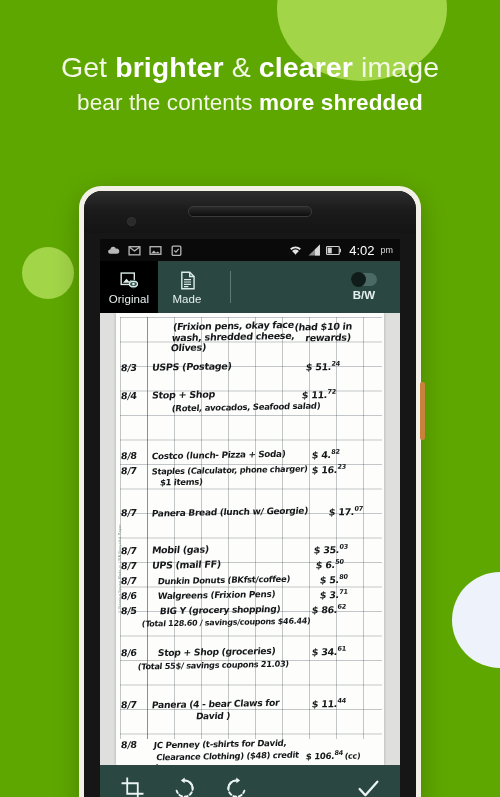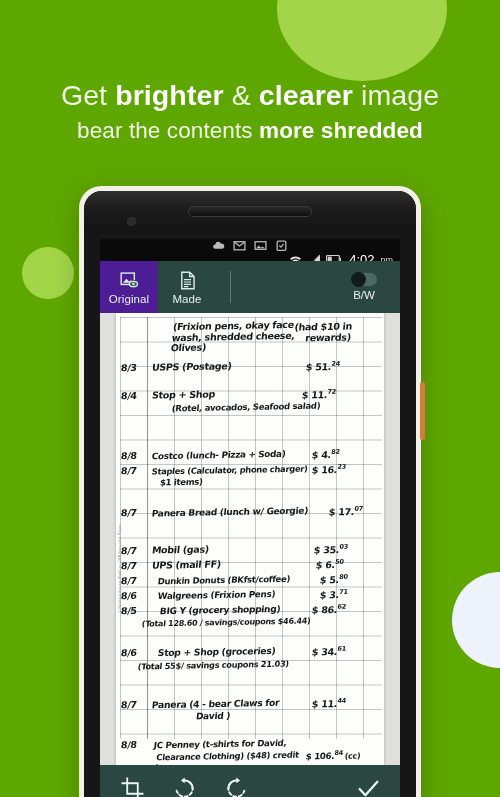--- a/index.html
+++ b/index.html
@@ -12,21 +12,21 @@
 
   
   .circ{position:absolute;border-radius:50%;}
   .circ-top{width:170px;height:145px;left:277px;top:-64px;background:#a2d548;}
   .circ-left{width:52px;height:52px;left:22px;top:247px;background:#a2d548;}
   .circ-right{width:96px;height:96px;left:452px;top:572px;background:#eef3fb;}
 
   
   .headline{position:absolute;left:0;right:0;top:48px;text-align:center;
     color:#f2f7e6;letter-spacing:.1px;}
-  .headline .l1{font-size:28.5px;line-height:38px;font-weight:400;margin-top:28px;}
+  .headline .l1{font-size:28.5px;line-height:38px;font-weight:400;}
   .headline .l2{font-size:22.5px;line-height:34px;font-weight:400;}
   .headline b{font-weight:700;color:#ffffff;}
 
   
   .phone{position:absolute;left:79px;top:186px;width:342px;height:625px;
     background:#f3f0e8;border-radius:22px 22px 0 0;
     box-shadow:0 8px 26px rgba(0,0,0,.22);}
   .phone-inner{position:absolute;left:5px;right:5px;top:5px;bottom:0;
     background:#161616;border-radius:18px 18px 0 0;overflow:hidden;}
   .bezel-sheen{position:absolute;left:0;right:0;top:0;height:42px;
@@ -39,38 +39,38 @@
     background:#2a2a2a;box-shadow:0 0 0 1px #333;}
   .side-btn{position:absolute;right:-4px;top:196px;width:5px;height:58px;
     border-radius:2px;background:#c8823c;}
 
   
   .screen{position:absolute;left:16px;right:16px;top:48px;bottom:0;
     background:#0f1f1d;overflow:hidden;}
 
   
   .statusbar{height:22px;background:#0a0a0a;display:flex;align-items:center;
-    padding:0 7px;color:#cfcfcf;flex-direction:column;}
+    padding:0 7px;color:#cfcfcf;}
   .sb-left{display:flex;align-items:center;gap:8px;}
   .sb-right{margin-left:auto;display:flex;align-items:center;gap:5px;}
   .sb-time{font-size:13px;color:#ffffff;font-weight:400;margin-left:3px;}
   .sb-pm{font-size:9px;color:#d8d8d8;margin-left:1px;}
   .sb-ico{width:13px;height:13px;display:block;}
 
   
   .apptoolbar{height:52px;background:#2a4742;display:flex;align-items:stretch;
     position:relative;}
   .tbitem{width:58px;display:flex;flex-direction:column;align-items:center;
     justify-content:center;gap:2px;color:#e6f0ee;cursor:pointer;}
-  .tbitem.sel{background:#4c1d95;}
+  .tbitem.sel{background:#000000;}
   .tbitem .lbl{font-size:11.5px;line-height:12px;letter-spacing:.1px;}
   .tbitem svg{display:block;}
   .tb-divider{width:1px;background:#5d7b76;margin:10px 0 10px 14px;}
   .bw{margin-left:auto;display:flex;flex-direction:column;align-items:center;
-    justify-content:center;gap:3px;width:72px;color:#e6f0ee;cursor:pointer;}
+    justify-content:center;gap:3px;width:72px;color:#e6f0ee;cursor:pointer;font-weight:bold;}
   .sw{width:26px;height:13px;border-radius:7px;background:#4c6a65;position:relative;}
   .sw i{position:absolute;left:0;top:-1px;width:15px;height:15px;border-radius:50%;
     background:#101c1a;}
   .bw .lbl{font-size:11.5px;line-height:12px;}
 
   
   .docarea{position:absolute;left:0;right:0;top:74px;bottom:46px;background:#dfdfdd;
     display:flex;align-items:flex-start;justify-content:center;overflow:hidden;}
   .page{position:relative;width:268px;height:100%;background:#fdfdfb;
     box-shadow:0 0 3px rgba(0,0,0,.25);overflow:hidden;}

